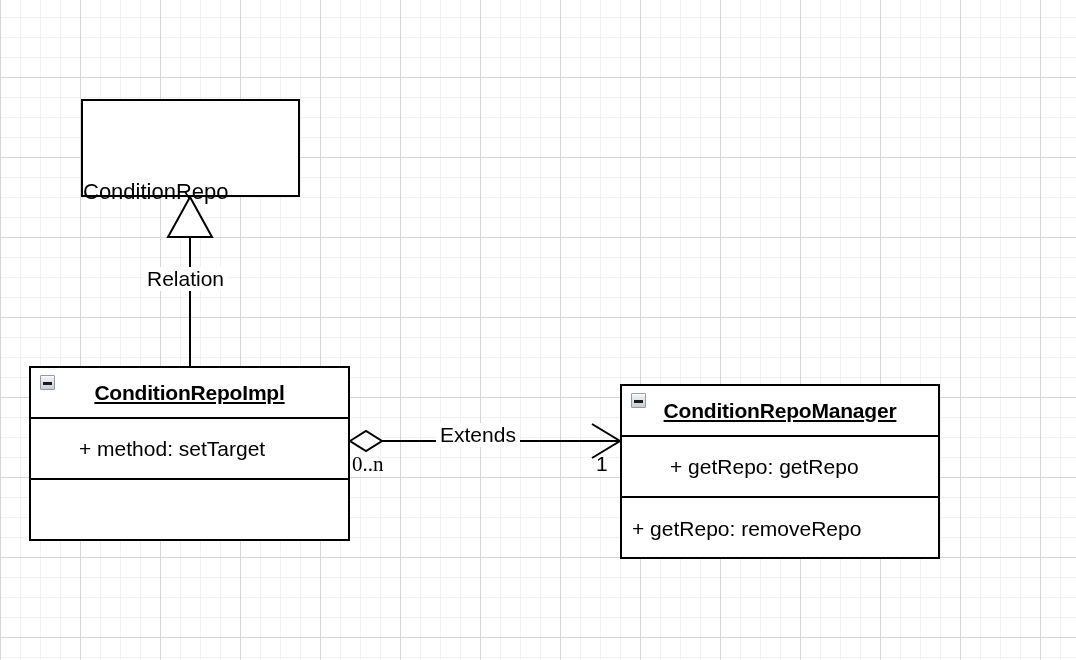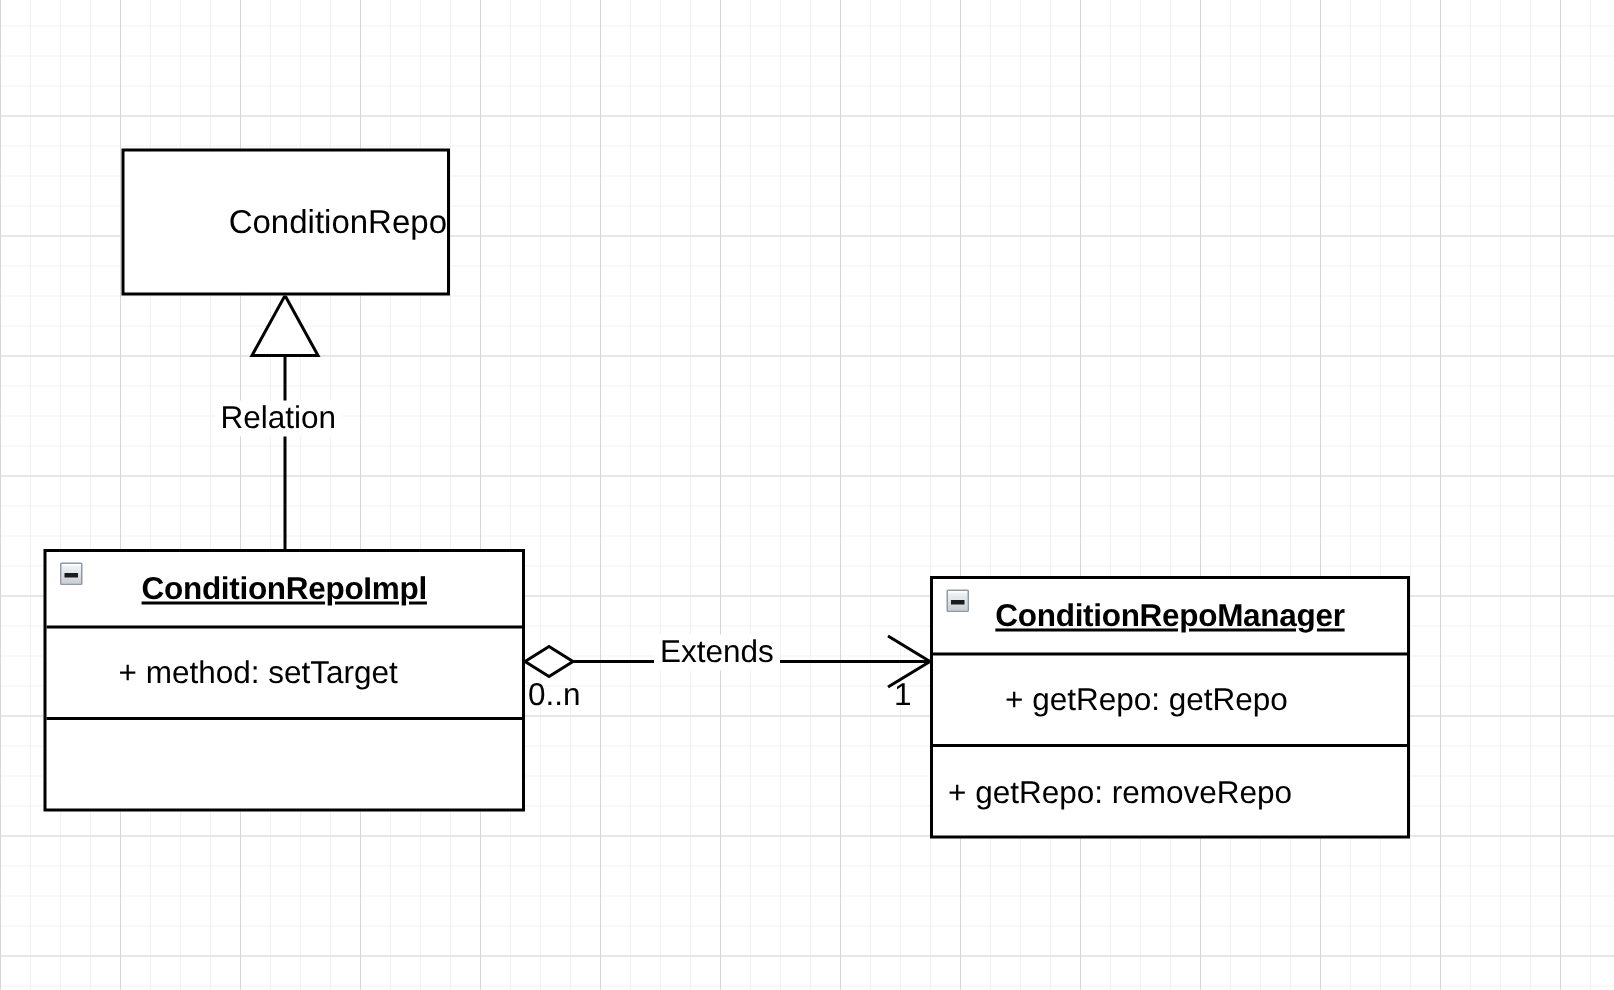--- a/index.html
+++ b/index.html
@@ -39,25 +39,26 @@
   
   .uml-box {
     position: absolute;
     box-sizing: border-box;
     background: #ffffff;
     border: 2px solid #000000;
   }
   .uml-simple-title {
     position: absolute;
     left: 0; right: 0;
-    text-align: right;
+    text-align: left;
     color: #000000;
     font-size: 22px;
     font-weight: normal;
     white-space: nowrap;
+    margin-top: 44px;
   }
   .uml-header {
     position: relative;
     box-sizing: border-box;
     height: 51px;
     border-bottom: 2px solid #000000;
     display: flex;
     align-items: center;
     justify-content: center;
     text-decoration: underline;
@@ -135,21 +136,21 @@
   .edge-label {
     position: absolute;
     font-size: 21px;
     color: #000000;
     white-space: nowrap;
     background: #ffffff;
     padding: 0 4px;
   }
   #label-extends { left: 143px; top: 267px; }
   #label-relation { left: 436px; top: 423px; }
-  #label-mult-left { left: 352px; top: 452px; padding: 0; background: transparent; }
+  #label-mult-left { left: 352px; top: 452px; padding: 0; background: transparent; font-family: Liberation Serif, serif; }
   #label-mult-right { left: 596px; top: 452px; padding: 0; background: transparent; }
 </style>
 </head>
 <body>
 
 <div id="canvas">
 
   <svg id="connectors" viewBox="0 0 1076 660" xmlns="http://www.w3.org/2000/svg">
 
     <g>

